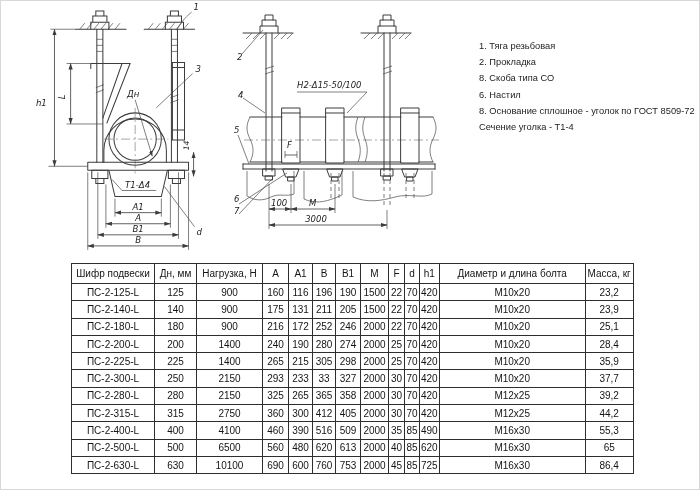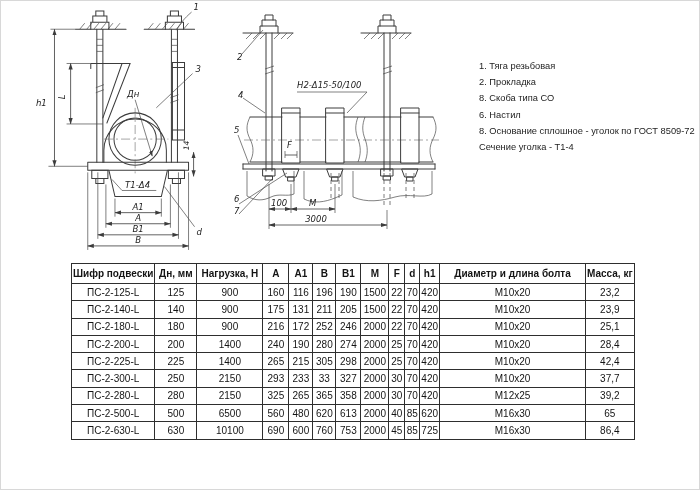--- a/index.html
+++ b/index.html
@@ -13,35 +13,35 @@
   .fig-left { left:0; top:0; width:236px; height:256px; }
   .fig-mid  { left:228px; top:0; width:256px; height:254px; }
   svg .ln   { stroke:#3c3c3c; fill:none; stroke-width:1; stroke-linecap:round; }
   svg .thin { stroke:#4a4a4a; fill:none; stroke-width:0.7; }
   svg .dim  { stroke:#3c3c3c; fill:none; stroke-width:0.8; }
   svg .cl   { stroke:#6a6a6a; fill:none; stroke-width:0.6; stroke-dasharray:9 3 2 3; }
   svg .dash { stroke:#5a5a5a; fill:none; stroke-width:0.8; stroke-dasharray:4 3; }
   svg text  { fill:#222; stroke:none; font:italic 8.5px "DejaVu Sans", sans-serif; }
   svg text.sm { font-size:7.5px; }
   
-  .legend { position:absolute; left:478px; top:57px; width:215px; }
+  .legend { position:absolute; left:478px; top:37px; width:215px; }
   .legend-item {
     font-size:9.3px; color:#1c1c1c; line-height:16.2px; white-space:nowrap;
   }
   
   table.spec {
     position:absolute; left:70px; top:262px; border-collapse:collapse;
     table-layout:fixed; background:#fff;
   }
   table.spec th, table.spec td {
     border:1px solid #2e2e2e; font-size:10px; font-weight:400;
     text-align:center; vertical-align:middle; padding:0 1px; color:#141414;
     overflow:hidden; white-space:nowrap;
   }
-  table.spec th { height:19px;font-weight:bold; }
+  table.spec th { height:19px; }
   table.spec td { height:16.3px; }
 </style>
 </head>
 <body>
 
 <div class="page">
 
   <svg class="fig fig-left" viewBox="18 2 218 254">
     <defs>
       <marker id="aL" viewBox="0 0 8 8" refX="7.5" refY="4" markerWidth="8" markerHeight="8" orient="auto-start-reverse">
@@ -304,21 +304,21 @@
           <td>1400</td>
           <td>265</td>
           <td>215</td>
           <td>305</td>
           <td>298</td>
           <td>2000</td>
           <td>25</td>
           <td>70</td>
           <td>420</td>
           <td>М10х20</td>
-          <td>42,4</td>
+          <td>35,9</td>
         </tr>
         <tr>
           <td>ПС-2-300-L</td>
           <td>250</td>
           <td>2150</td>
           <td>293</td>
           <td>233</td>
           <td>33</td>
           <td>327</td>
           <td>2000</td>
@@ -337,20 +337,50 @@
           <td>365</td>
           <td>358</td>
           <td>2000</td>
           <td>30</td>
           <td>70</td>
           <td>420</td>
           <td>М12х25</td>
           <td>39,2</td>
         </tr>
         <tr>
+          <td>ПС-2-315-L</td>
+          <td>315</td>
+          <td>2750</td>
+          <td>360</td>
+          <td>300</td>
+          <td>412</td>
+          <td>405</td>
+          <td>2000</td>
+          <td>30</td>
+          <td>70</td>
+          <td>420</td>
+          <td>М12х25</td>
+          <td>44,2</td>
+        </tr>
+        <tr>
+          <td>ПС-2-400-L</td>
+          <td>400</td>
+          <td>4100</td>
+          <td>460</td>
+          <td>390</td>
+          <td>516</td>
+          <td>509</td>
+          <td>2000</td>
+          <td>35</td>
+          <td>85</td>
+          <td>490</td>
+          <td>М16х30</td>
+          <td>55,3</td>
+        </tr>
+        <tr>
           <td>ПС-2-500-L</td>
           <td>500</td>
           <td>6500</td>
           <td>560</td>
           <td>480</td>
           <td>620</td>
           <td>613</td>
           <td>2000</td>
           <td>40</td>
           <td>85</td>

